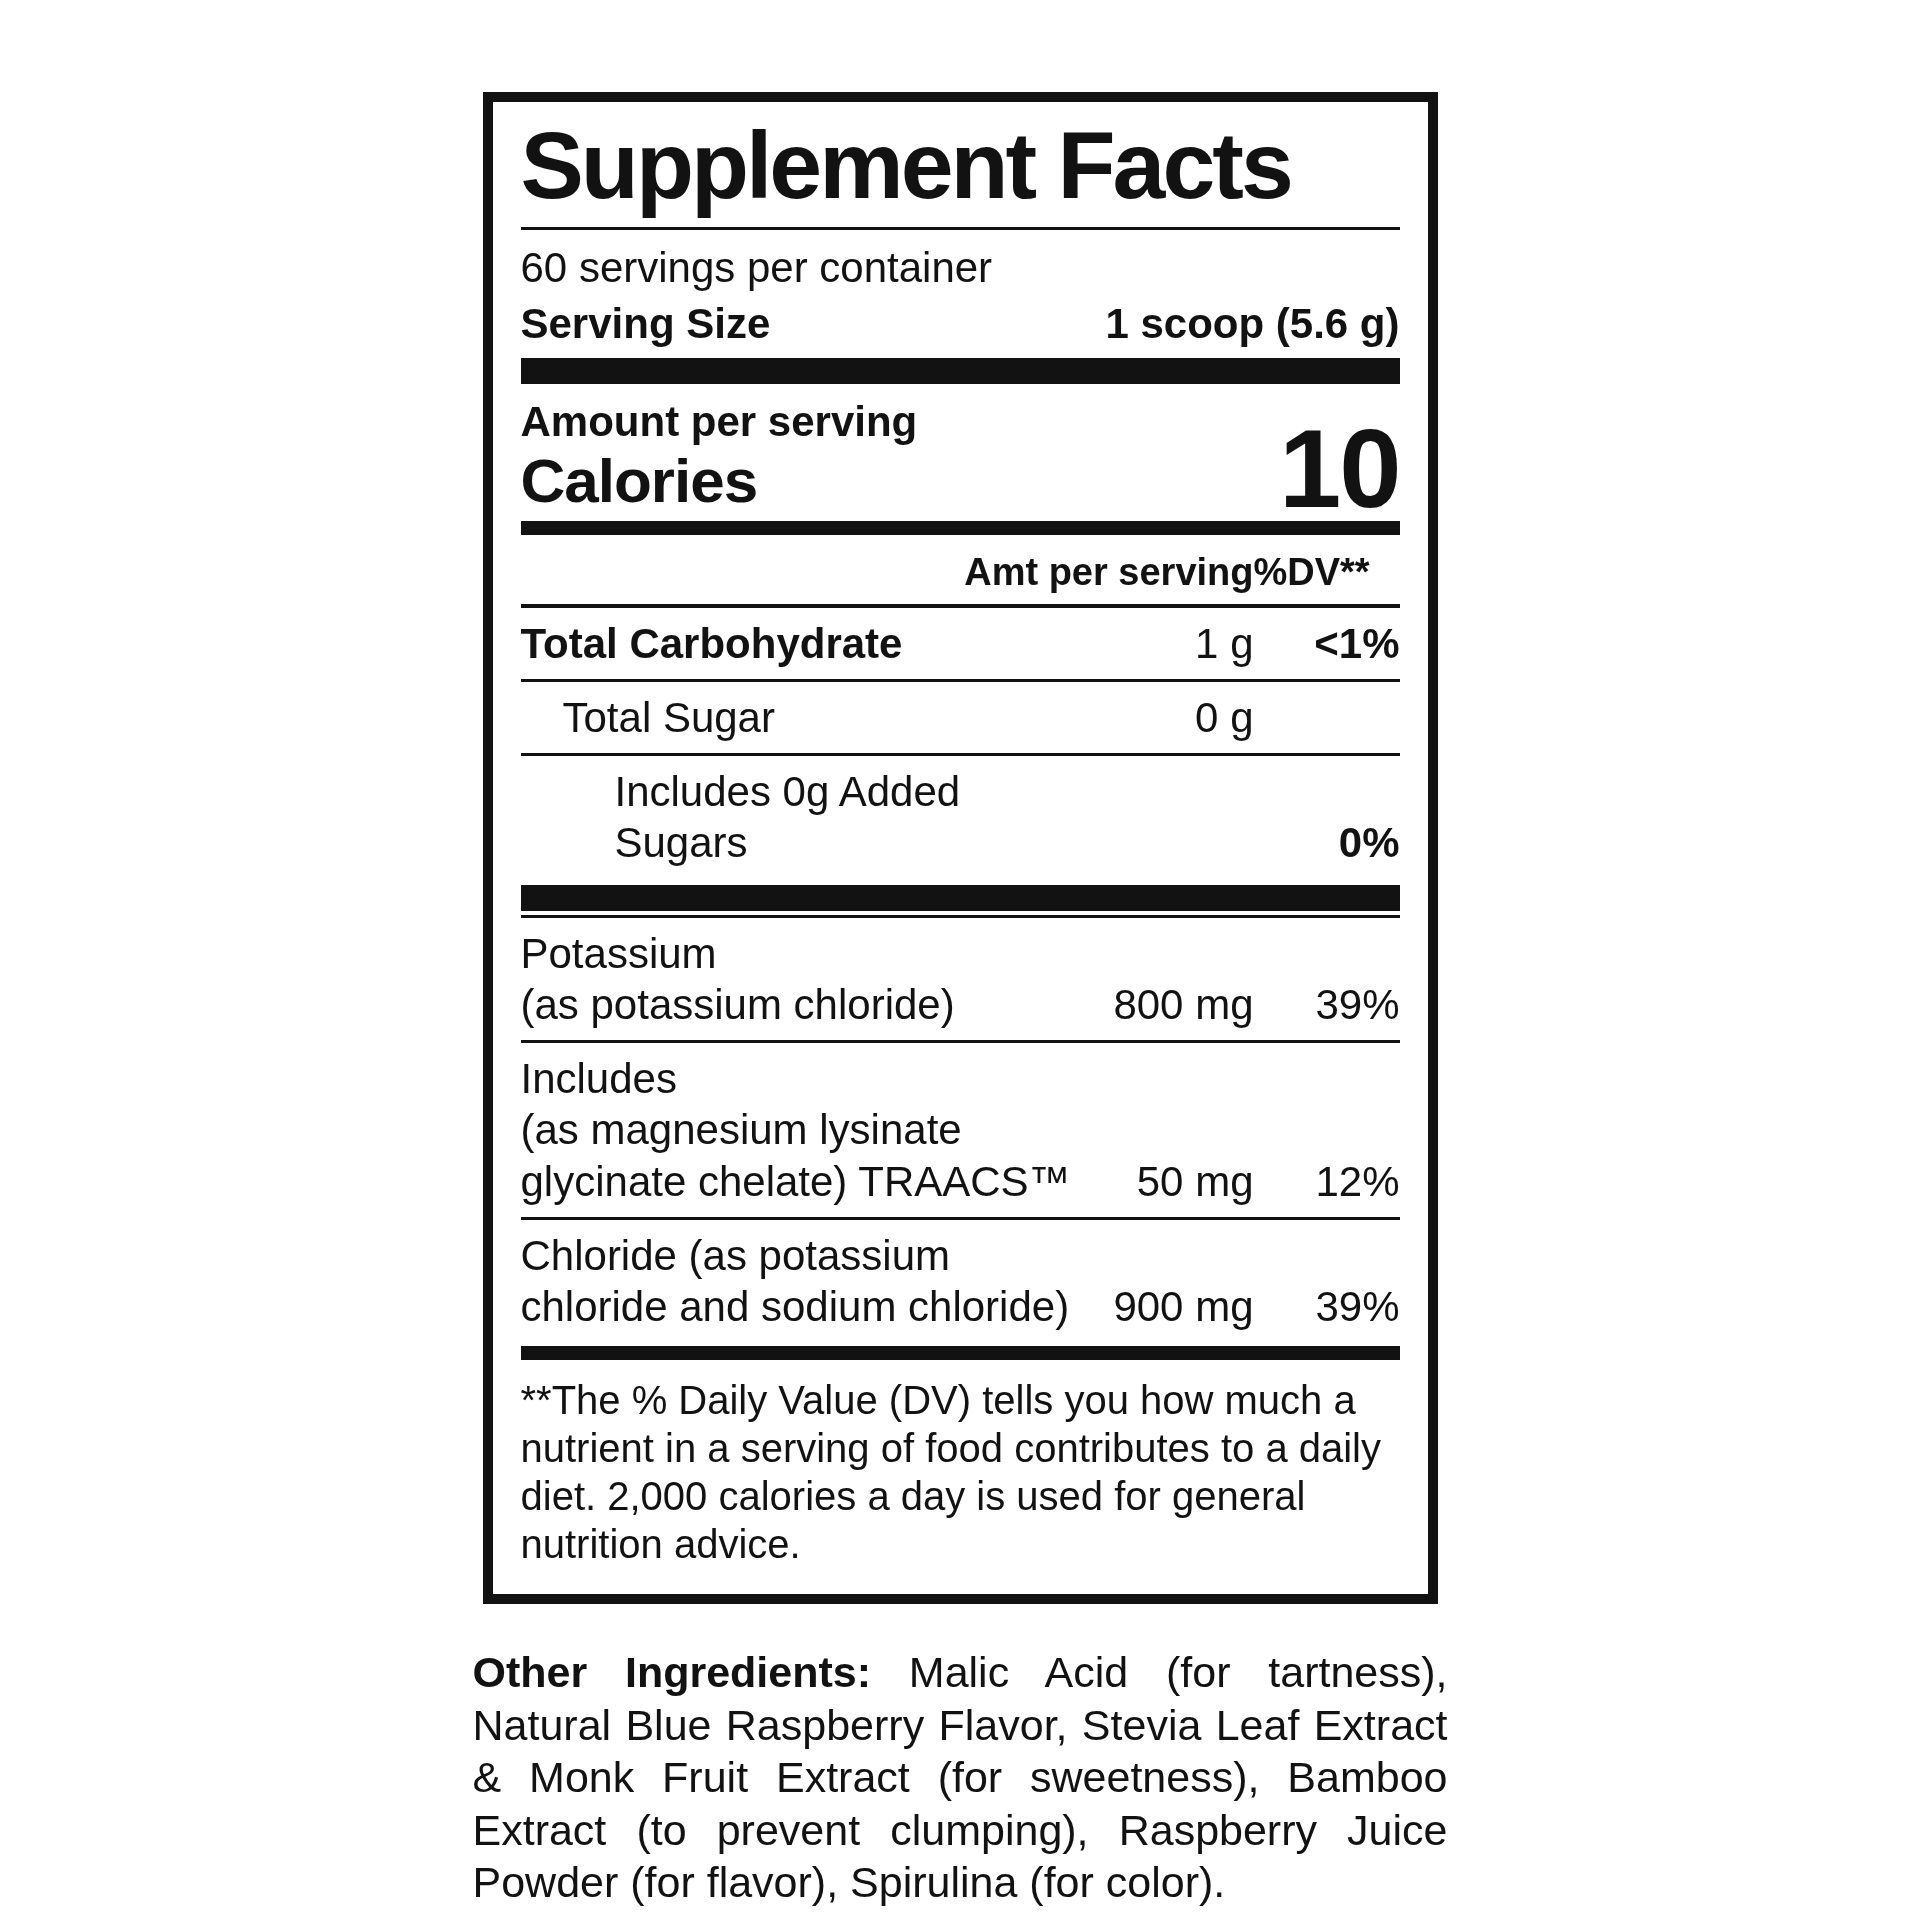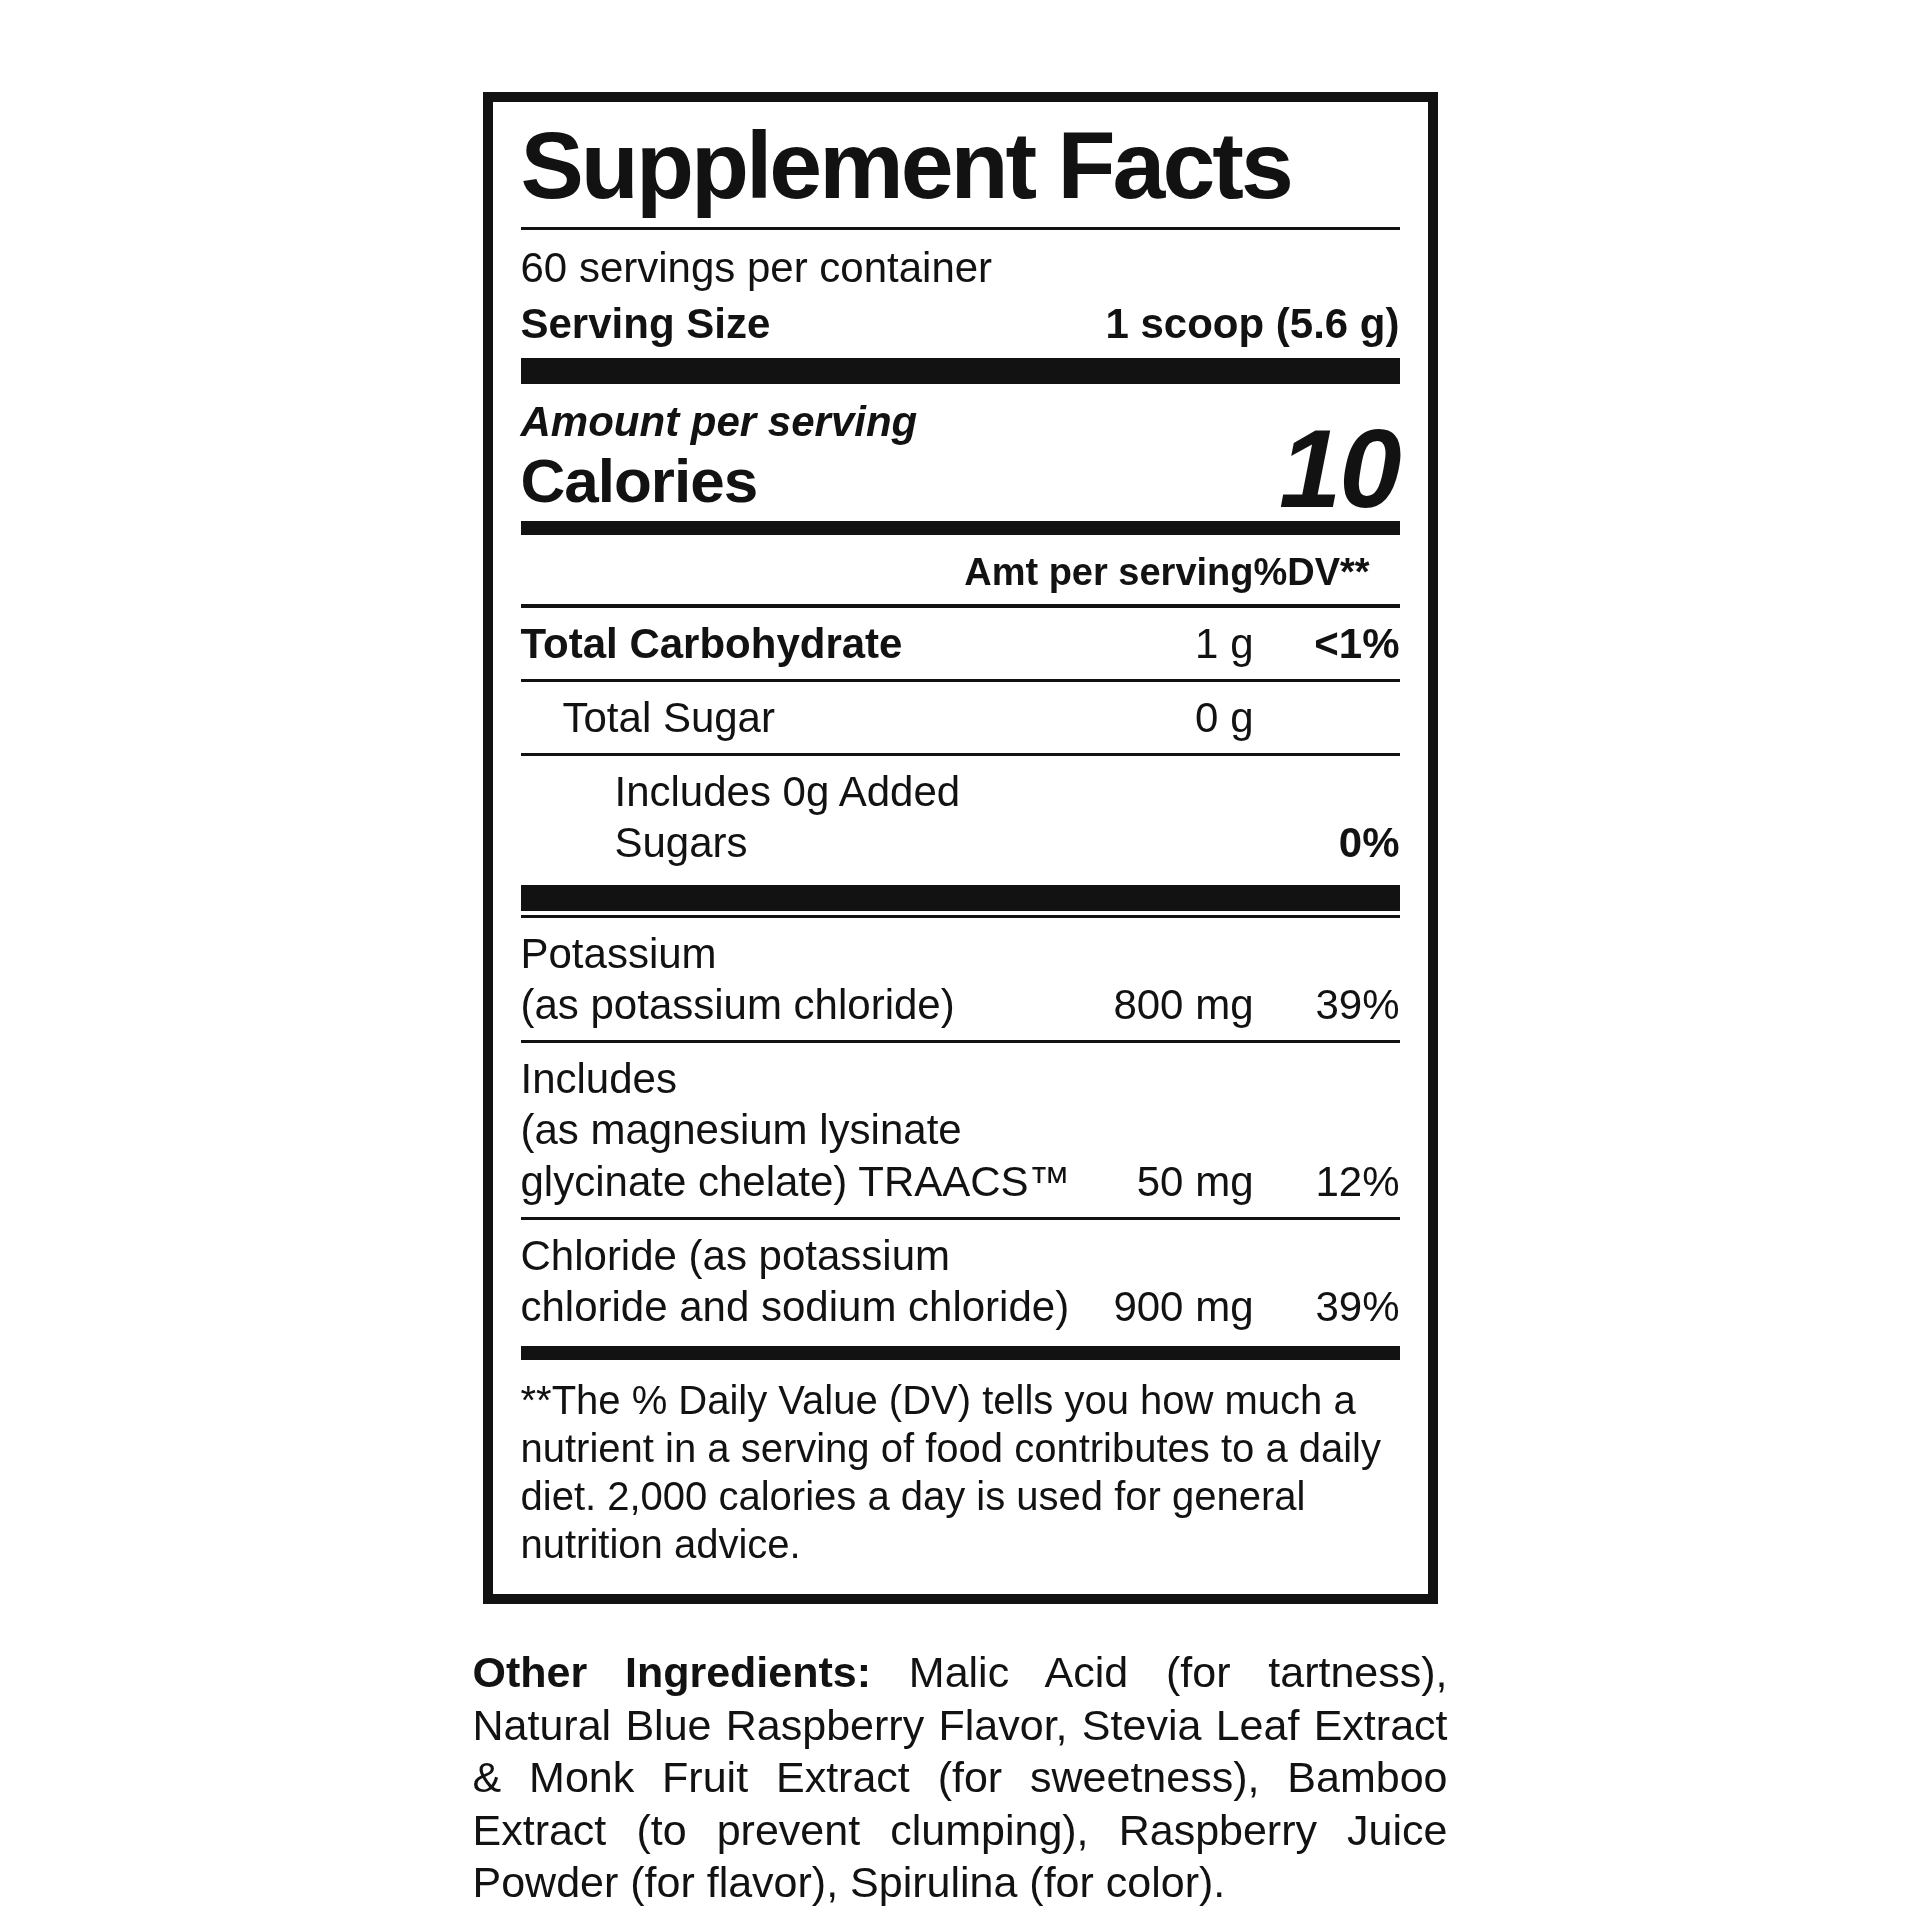--- a/index.html
+++ b/index.html
@@ -48,23 +48,23 @@
 
   .bar-thick { height: 26px; background: #121212; }
   .bar-med   { height: 14px; background: #121212; }
 
   .calories-block {
     display: flex;
     justify-content: space-between;
     align-items: flex-end;
     padding: 14px 0 6px 0;
   }
-  .amount-per-serving { font-size: 42px; font-weight: bold; line-height: 1.15; font-style: italic; }
+  .amount-per-serving { font-size: 42px; font-weight: bold; line-height: 1.15; }
   .calories-word { font-size: 62px; font-weight: bold; line-height: 1.1; letter-spacing: -1px; }
-  .calories-value { font-size: 112px; font-weight: bold; line-height: 0.82; letter-spacing: -2px; font-style: italic; }
+  .calories-value { font-size: 112px; font-weight: bold; line-height: 0.82; letter-spacing: -2px; }
 
   .cols-header {
     display: flex;
     align-items: baseline;
     padding: 16px 0 10px 0;
     font-size: 38px;
     font-weight: bold;
   }
   .cols-header .spacer { flex: 1; }
   .col-amt-head { }

